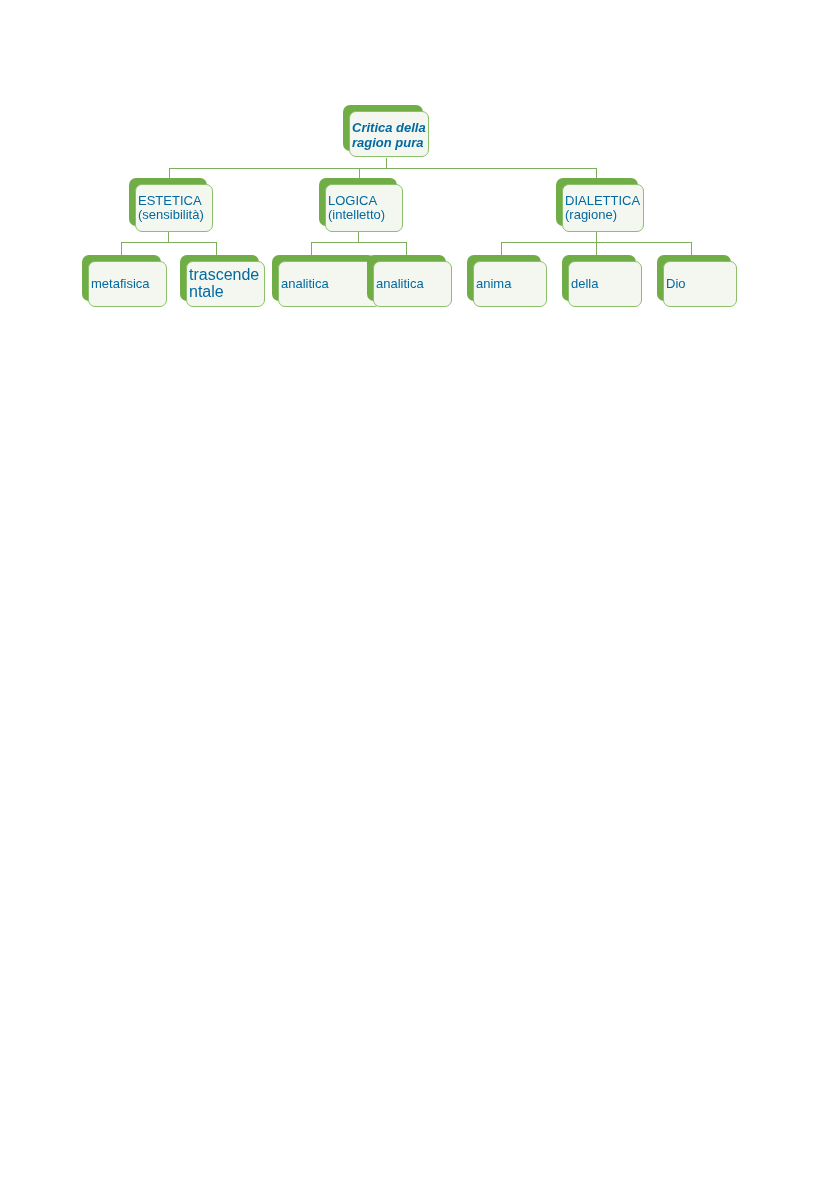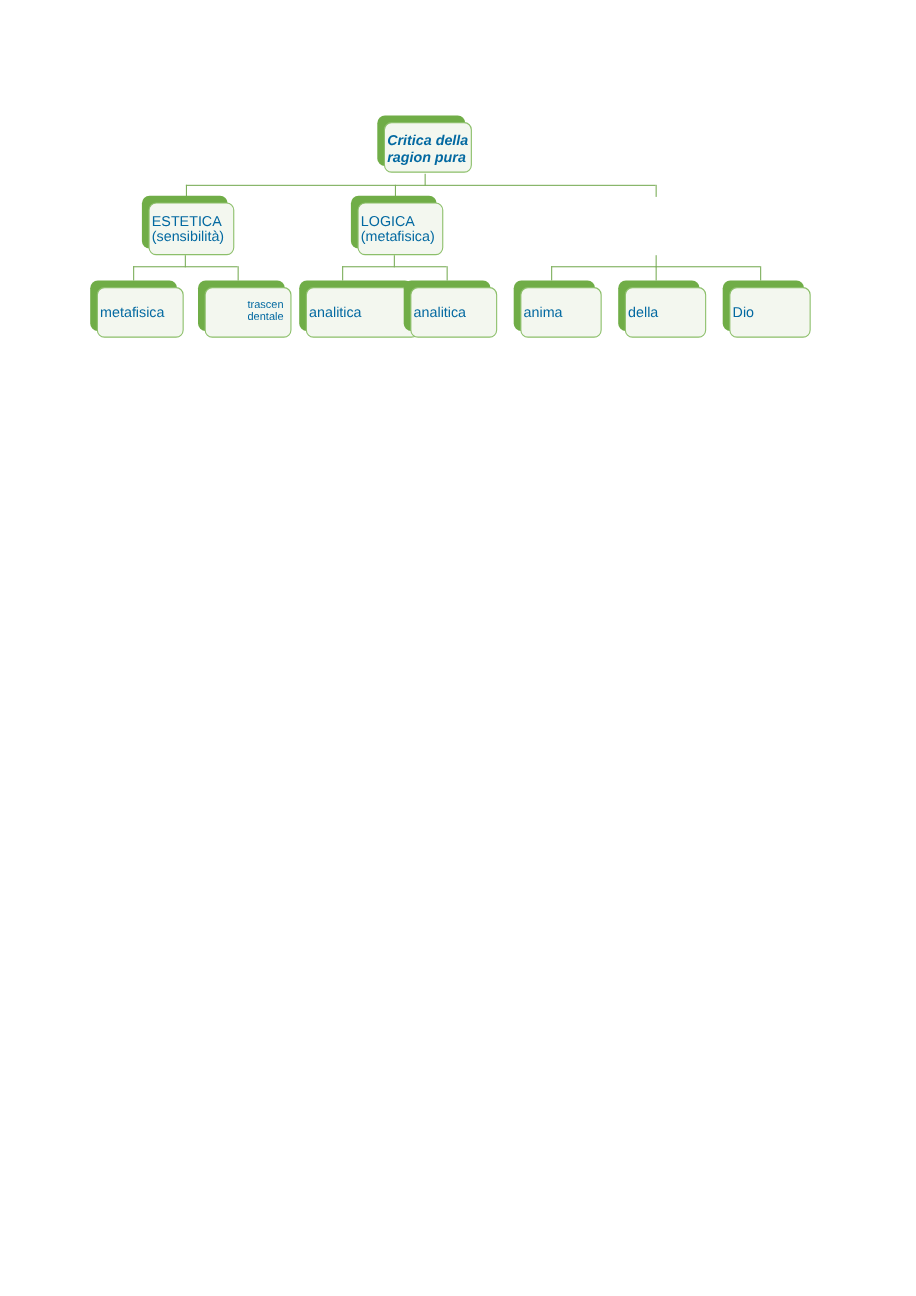--- a/index.html
+++ b/index.html
@@ -85,22 +85,21 @@
     line-height: 14.5px;
   }
 
   .node.leaf .label {
     font-weight: normal;
     font-size: 13px;
   }
   
   .node.leaf.small .label {
     font-weight: normal;
-    font-size: 10px;
-    margin-left: 36px;
+    font-size: 16px;
   }
 </style>
 </head>
 <body>
 
 <div id="canvas">
 
   <div class="line v" style="left:386px; top:158px; height:11px;"></div>
   <div class="line h" style="left:169px; top:168px; width:427px;"></div>
   <div class="line v" style="left:169px; top:168px; height:11px;"></div>
@@ -133,24 +132,30 @@
   <div class="node level2" style="left:129px; top:178px; width:78px; height:48px;">
     <div class="shadow"></div>
     <div class="card">
       <span class="label">ESTETICA (sensibilità)</span>
     </div>
   </div>
 
   <div class="node level2" style="left:319px; top:178px; width:78px; height:48px;">
     <div class="shadow"></div>
     <div class="card">
-      <span class="label">LOGICA (metafisica)</span>
-    </div>
-  </div>
-
+      <span class="label">LOGICA (intelletto)</span>
+    </div>
+  </div>
+
+  <div class="node level2" style="left:556px; top:178px; width:82px; height:48px;">
+    <div class="shadow"></div>
+    <div class="card">
+      <span class="label">DIALETTICA (ragione)</span>
+    </div>
+  </div>
 
   <div class="node leaf" style="left:82px; top:255px; width:79px; height:46px;">
     <div class="shadow"></div>
     <div class="card">
       <span class="label">metafisica</span>
     </div>
   </div>
 
   <div class="node leaf small" style="left:180px; top:255px; width:79px; height:46px;">
     <div class="shadow"></div>

